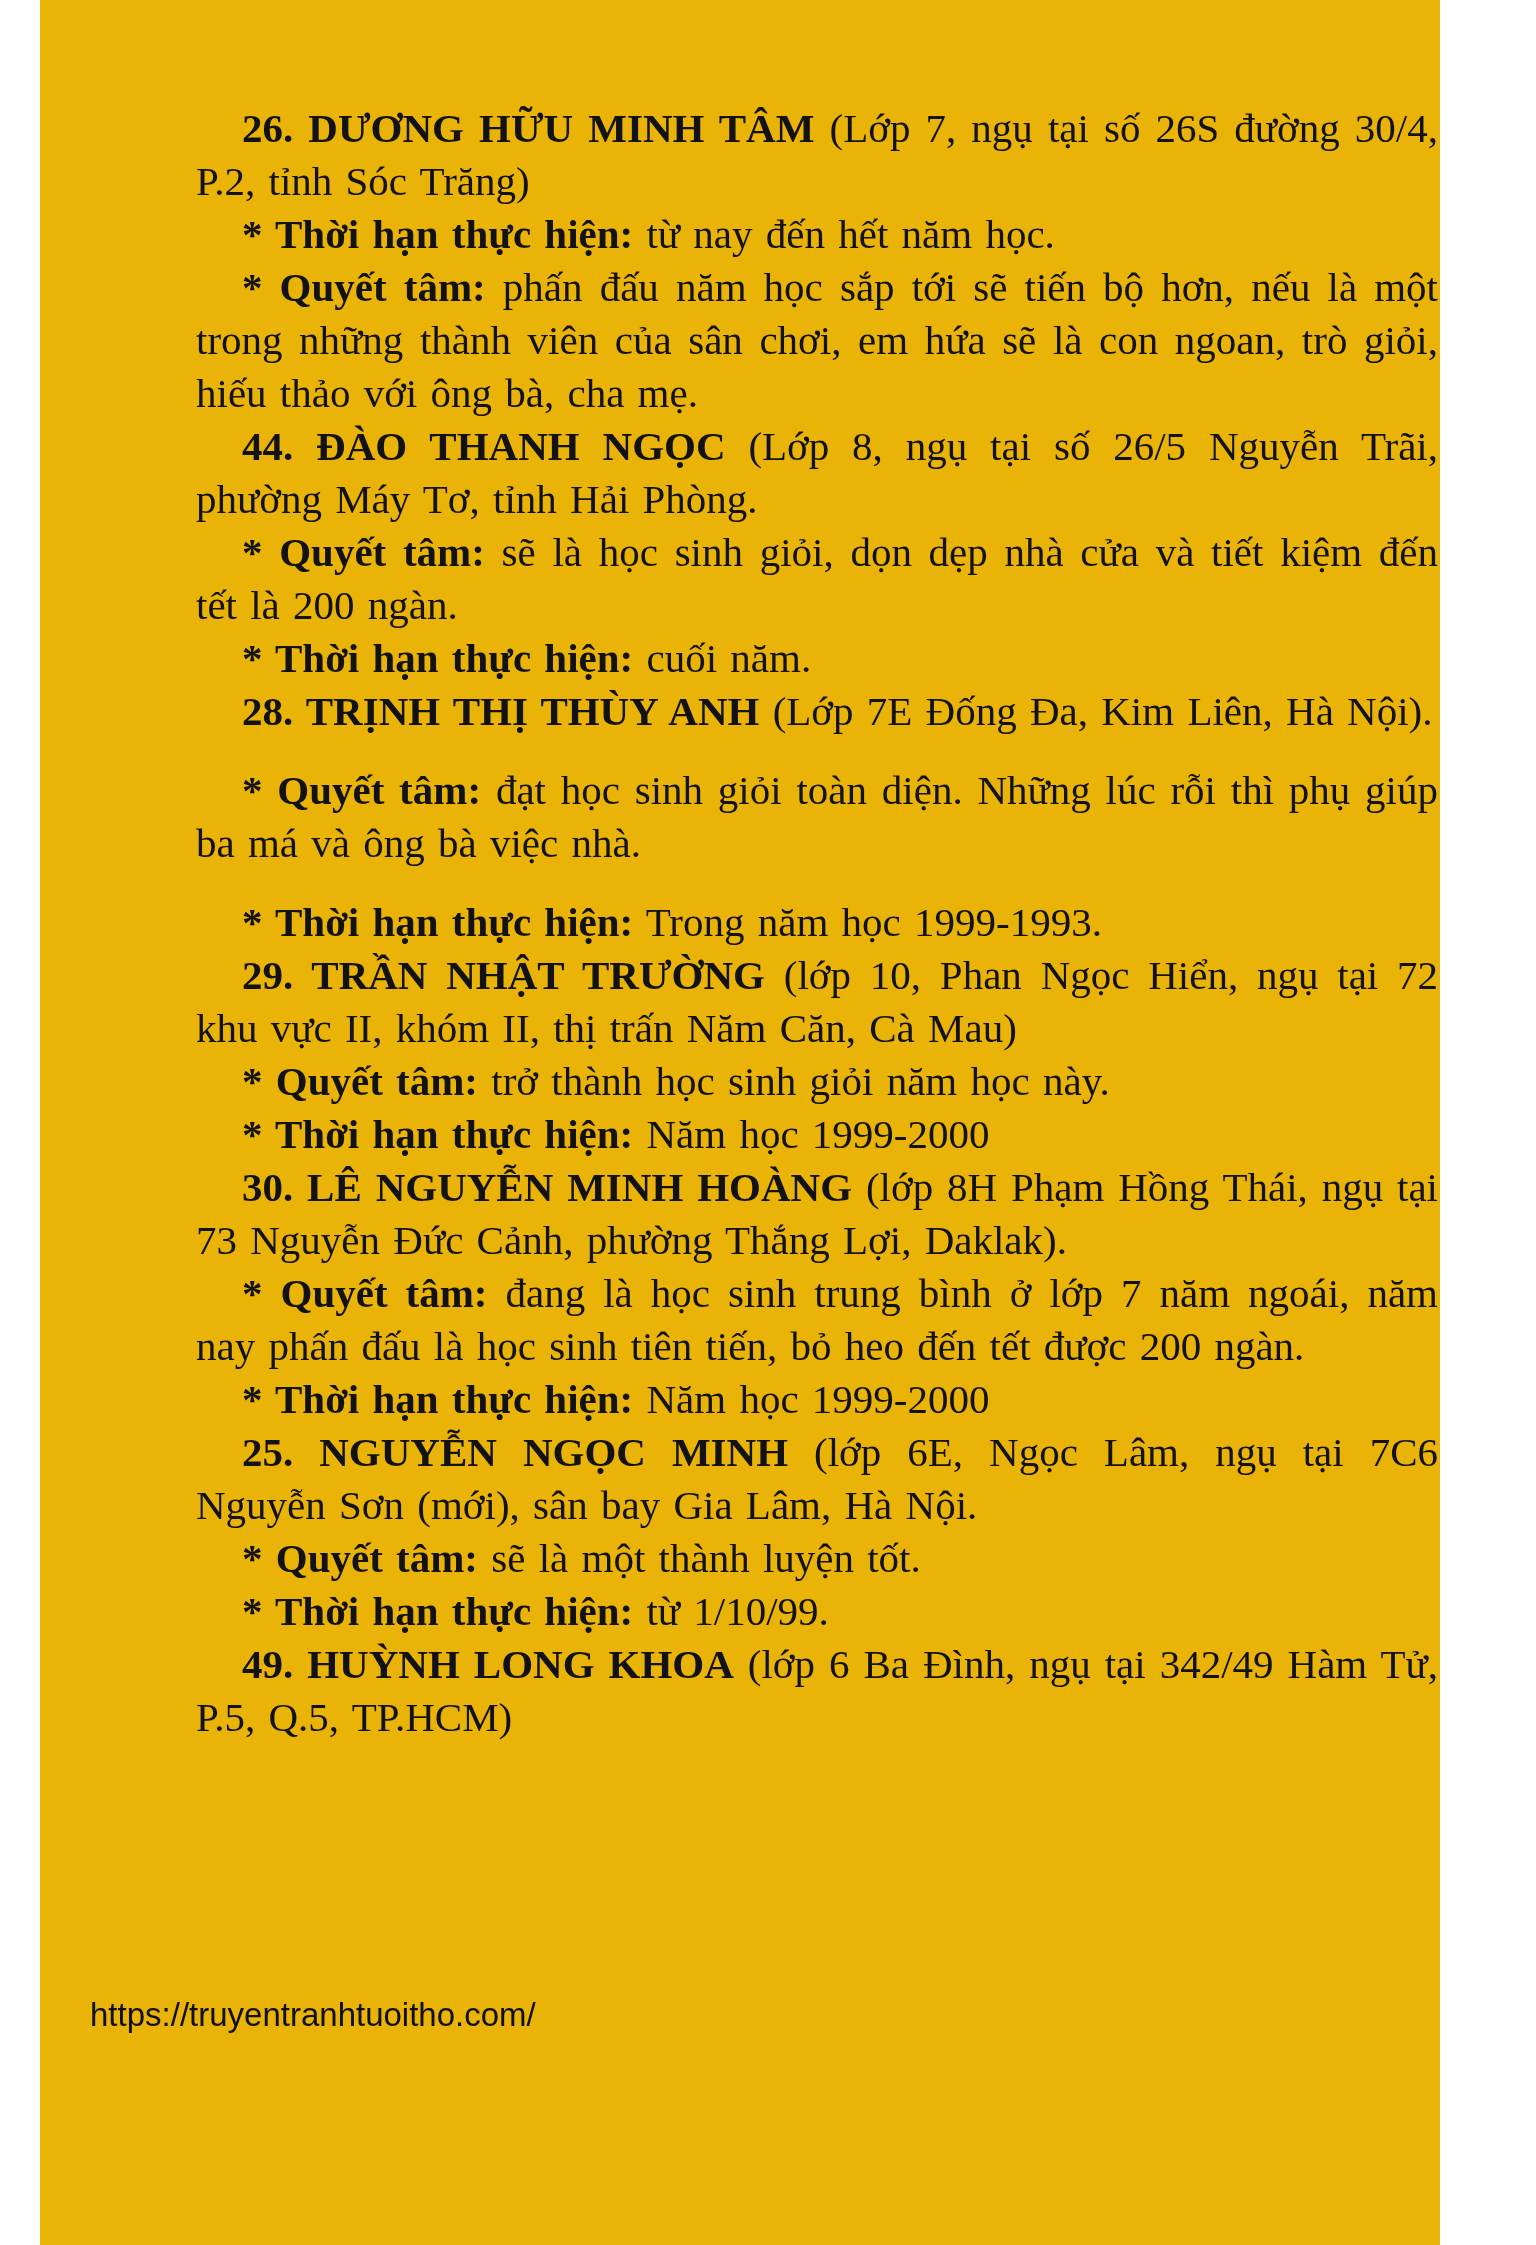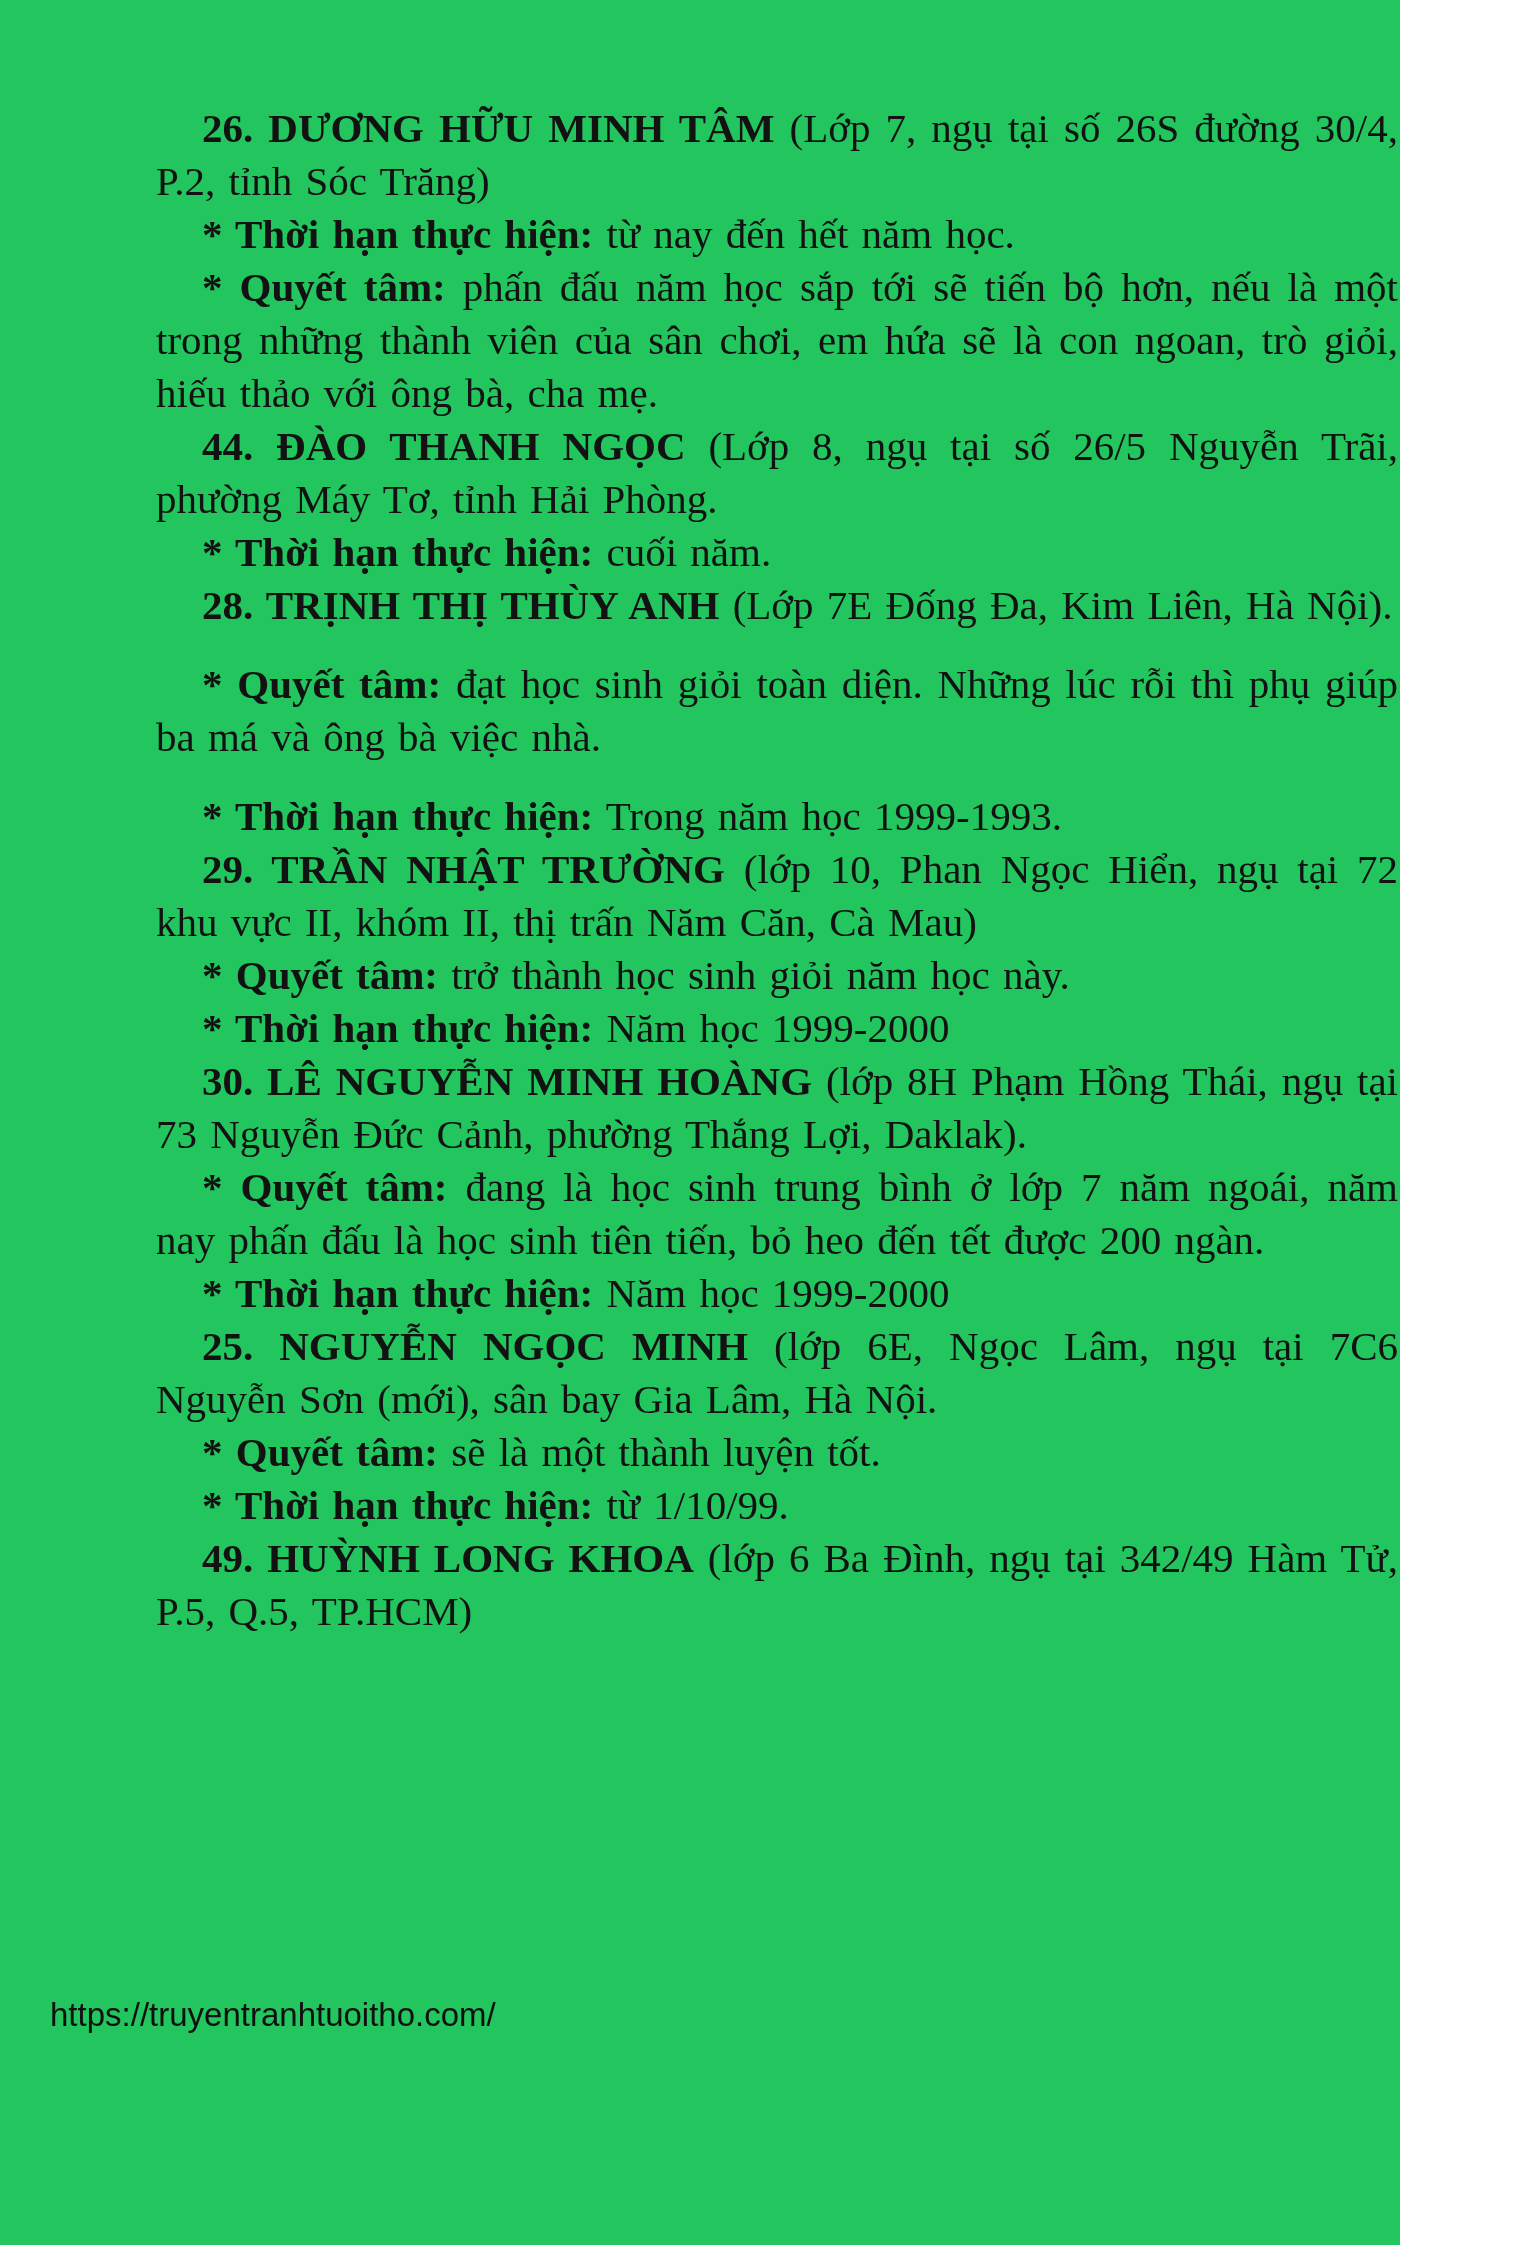--- a/index.html
+++ b/index.html
@@ -4,22 +4,23 @@
 <style>
   html, body {
     margin: 0;
     padding: 0;
     background: #ffffff;
   }
   .page {
     position: relative;
     width: 1400px;
     height: 2245px;
-    background: #22c55e;
+    background: #eab308;
     overflow: hidden;
+    margin-left: 40px;
   }
   .content {
     position: absolute;
     left: 156px;
     top: 102px;
     width: 1242px;
     color: #121212;
     font-family: "Liberation Serif", "DejaVu Serif", serif;
     font-size: 41px;
     line-height: 53px;
@@ -51,20 +52,21 @@
 
 <div class="page">
   <div class="content" id="doc">
       <div class="entry">
         <p class="para head"><span class="b">26. DƯƠNG HỮU MINH TÂM</span> <span>(Lớp 7, ngụ tại số 26S đường 30/4, P.2, tỉnh Sóc Trăng)</span></p>
         <p class="para"><span class="b">* Thời hạn thực hiện:</span> <span>từ nay đến hết năm học.</span></p>
         <p class="para"><span class="b">* Quyết tâm:</span> <span>phấn đấu năm học sắp tới sẽ tiến bộ hơn, nếu là một trong những thành viên của sân chơi, em hứa sẽ là con ngoan, trò giỏi, hiếu thảo với ông bà, cha mẹ.</span></p>
       </div>
       <div class="entry">
         <p class="para head"><span class="b">44. ĐÀO THANH NGỌC</span> <span>(Lớp 8, ngụ tại số 26/5 Nguyễn Trãi, phường Máy Tơ, tỉnh Hải Phòng.</span></p>
+        <p class="para"><span class="b">* Quyết tâm:</span> <span>sẽ là học sinh giỏi, dọn dẹp nhà cửa và tiết kiệm đến tết là 200 ngàn.</span></p>
         <p class="para"><span class="b">* Thời hạn thực hiện:</span> <span>cuối năm.</span></p>
       </div>
       <div class="entry">
         <p class="para head"><span class="b">28. TRỊNH THỊ THÙY ANH</span> <span>(Lớp 7E Đống Đa, Kim Liên, Hà Nội).</span></p>
         <p class="para spaced"><span class="b">* Quyết tâm:</span> <span>đạt học sinh giỏi toàn diện. Những lúc rỗi thì phụ giúp ba má và ông bà việc nhà.</span></p>
         <p class="para spaced"><span class="b">* Thời hạn thực hiện:</span> <span>Trong năm học 1999-1993.</span></p>
       </div>
       <div class="entry">
         <p class="para head"><span class="b">29. TRẦN NHẬT TRƯỜNG</span> <span>(lớp 10, Phan Ngọc Hiển, ngụ tại 72 khu vực II, khóm II, thị trấn Năm Căn, Cà Mau)</span></p>
         <p class="para"><span class="b">* Quyết tâm:</span> <span>trở thành học sinh giỏi năm học này.</span></p>

